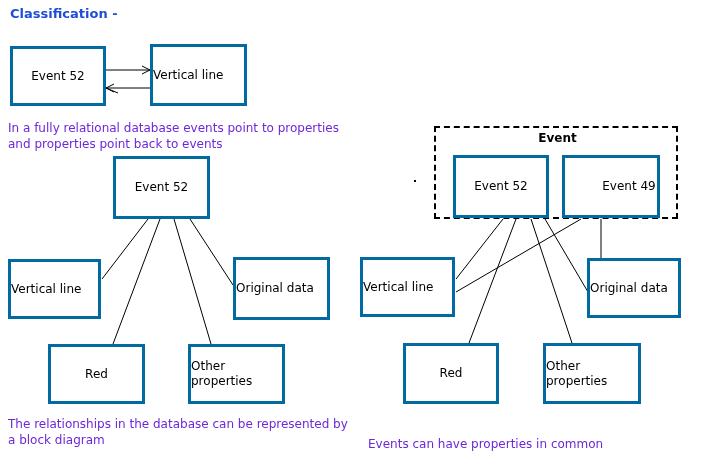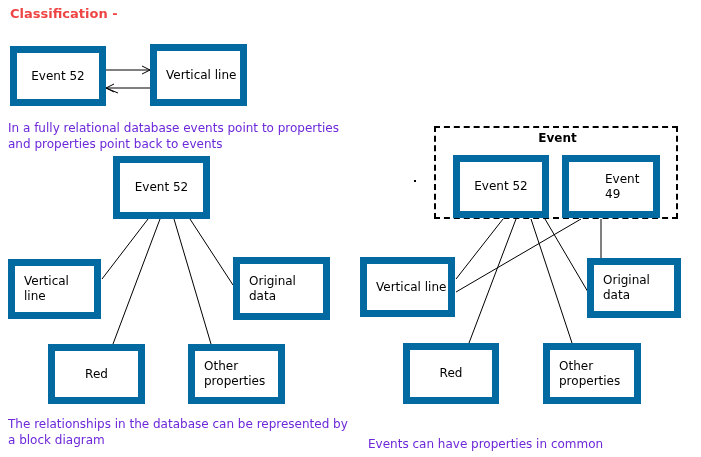--- a/index.html
+++ b/index.html
@@ -13,53 +13,53 @@
     width: 701px;
     height: 457px;
     background: #ffffff;
     font-family: "DejaVu Sans", sans-serif;
     overflow: hidden;
   }
   .heading {
     position: absolute;
     font-weight: bold;
     font-size: 13px;
-    color: #ef4444;
+    color: #1d4ed8;
     white-space: pre;
   }
   .caption {
     position: absolute;
     font-size: 12px;
     color: #6d28d9;
     line-height: 16px;
     white-space: pre-line;
   }
   .grp-label {
     position: absolute;
     font-weight: bold;
     font-size: 12px;
     color: #000;
     white-space: pre;
     text-align: center;
   }
   .box {
     position: absolute;
     box-sizing: border-box;
-    border: 7px solid #0369a1;
+    border: 3px solid #0369a1;
     background: #ffffff;
     display: flex;
     align-items: center;
     font-size: 12px;
     color: #000;
     line-height: 15px;
     white-space: pre-line;
     z-index: 3;
   }
   .box.center { justify-content: center; }
-  .box.left   { justify-content: flex-start; padding-left: 9px; }
+  .box.left   { justify-content: flex-start; }
   .dashbox {
     position: absolute;
     box-sizing: border-box;
     border: 2px dashed #000;
     background: transparent;
     z-index: 1;
   }
   svg.links {
     position: absolute;
     left: 0;

